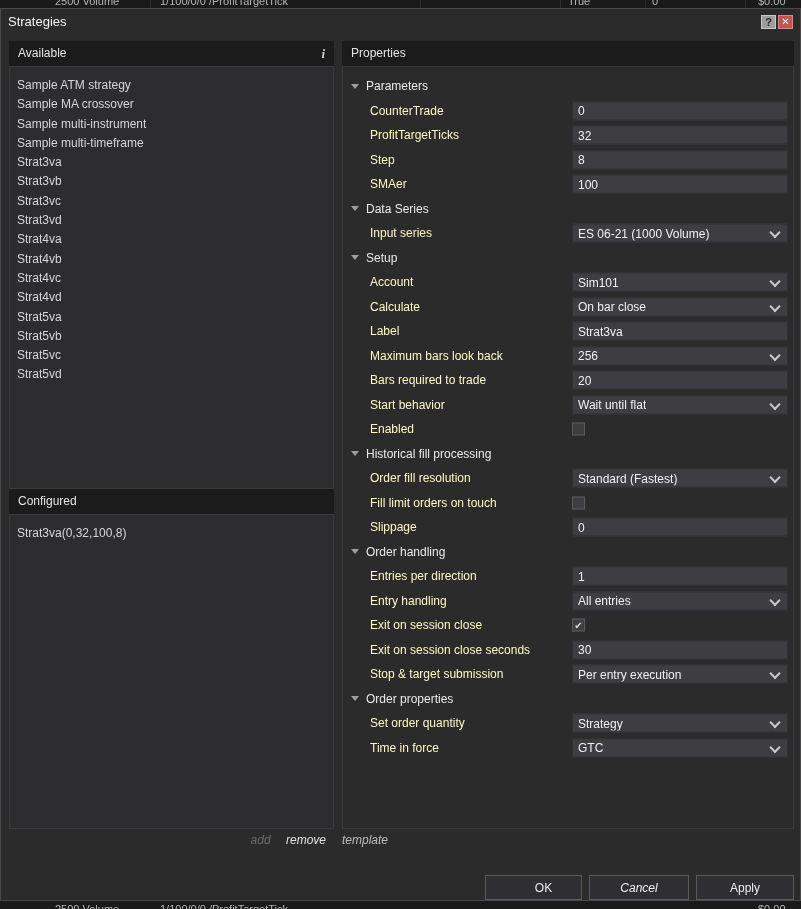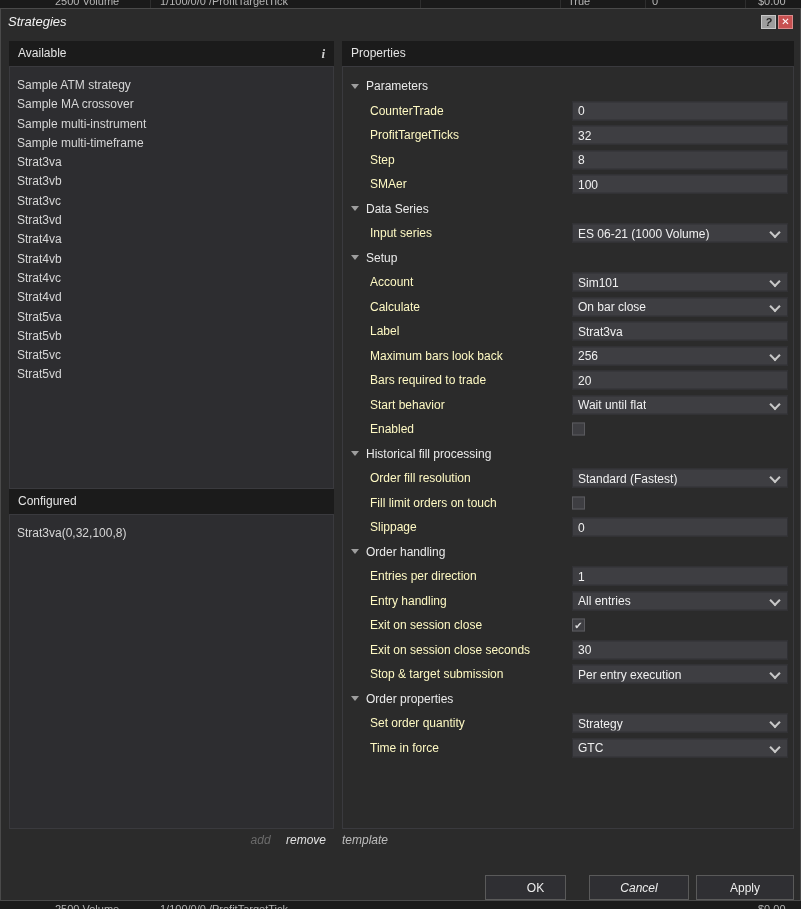--- a/index.html
+++ b/index.html
@@ -12,21 +12,21 @@
   .bg-strip.bottom{top:901px;}
   .bg-cell{position:absolute;font-size:11px;color:#b5b5b5;white-space:nowrap;}
   .bg-strip.top .bg-cell{top:-5px;}
   .bg-strip.bottom .bg-cell{top:2px;}
   .bg-sep{position:absolute;top:0;width:1px;height:8px;background:#2e2e2e;}
 
   
   .dialog{position:absolute;left:0;top:8px;width:801px;height:893px;background:#2b2b2b;
           border:1px solid #4a4a4a;box-sizing:border-box;}
   .titlebar{position:absolute;left:0;top:0;right:0;height:25px;display:flex;align-items:center;
-            padding:0 7px;box-sizing:border-box;font-style:italic;}
+            padding:0 7px;box-sizing:border-box;}
   .dialog-title{color:#f2f2f2;font-size:13px;}
   .title-buttons{margin-left:auto;display:flex;gap:2px;}
   .btn-help{width:15px;height:14px;background:#9e9e9e;color:#252525;font-size:11px;font-weight:bold;
             display:flex;align-items:center;justify-content:center;border:1px solid #c7c7c7;box-sizing:border-box;cursor:default;}
   .btn-close{width:15px;height:14px;background:#c75050;color:#fff;font-size:10px;font-weight:bold;
             display:flex;align-items:center;justify-content:center;border:1px solid #d98a8a;box-sizing:border-box;cursor:default;}
 
   
   .panel-header{position:absolute;background:#1b1b1b;color:#e4e4e4;font-size:12px;height:25px;
                 line-height:25px;box-sizing:border-box;padding:0 9px;display:flex;align-items:center;}
@@ -71,21 +71,21 @@
   .lr-left{left:8px;width:325px;text-align:right;box-sizing:border-box;padding-right:8px;}
   .lr-right{left:341px;width:452px;box-sizing:border-box;padding-right:6px;}
   .link{cursor:default;}
   .link.add{color:#6a6a6a;margin-right:12px;}
   .link.remove{color:#e2e2e2;}
   .link.template{color:#bdbdbd;}
 
   
   .footer-btn{position:absolute;top:866px;height:25px;background:#2f2f33;border:1px solid #5a5a5a;
               color:#ededed;font-size:12px;font-family:inherit;box-sizing:border-box;cursor:default;padding:0;}
-  .fb-ok{left:484px;width:81px;padding-left:20px;}
+  .fb-ok{left:484px;width:97px;padding-left:20px;}
   .fb-cancel{left:588px;width:100px;font-style:italic;}
   .fb-apply{left:695px;width:98px;}
 </style>
 </head>
 <body>
 
 <div class="screen">
 
   <div class="bg-strip top">
     <span class="bg-cell" style="left:55px">2500 Volume</span>

